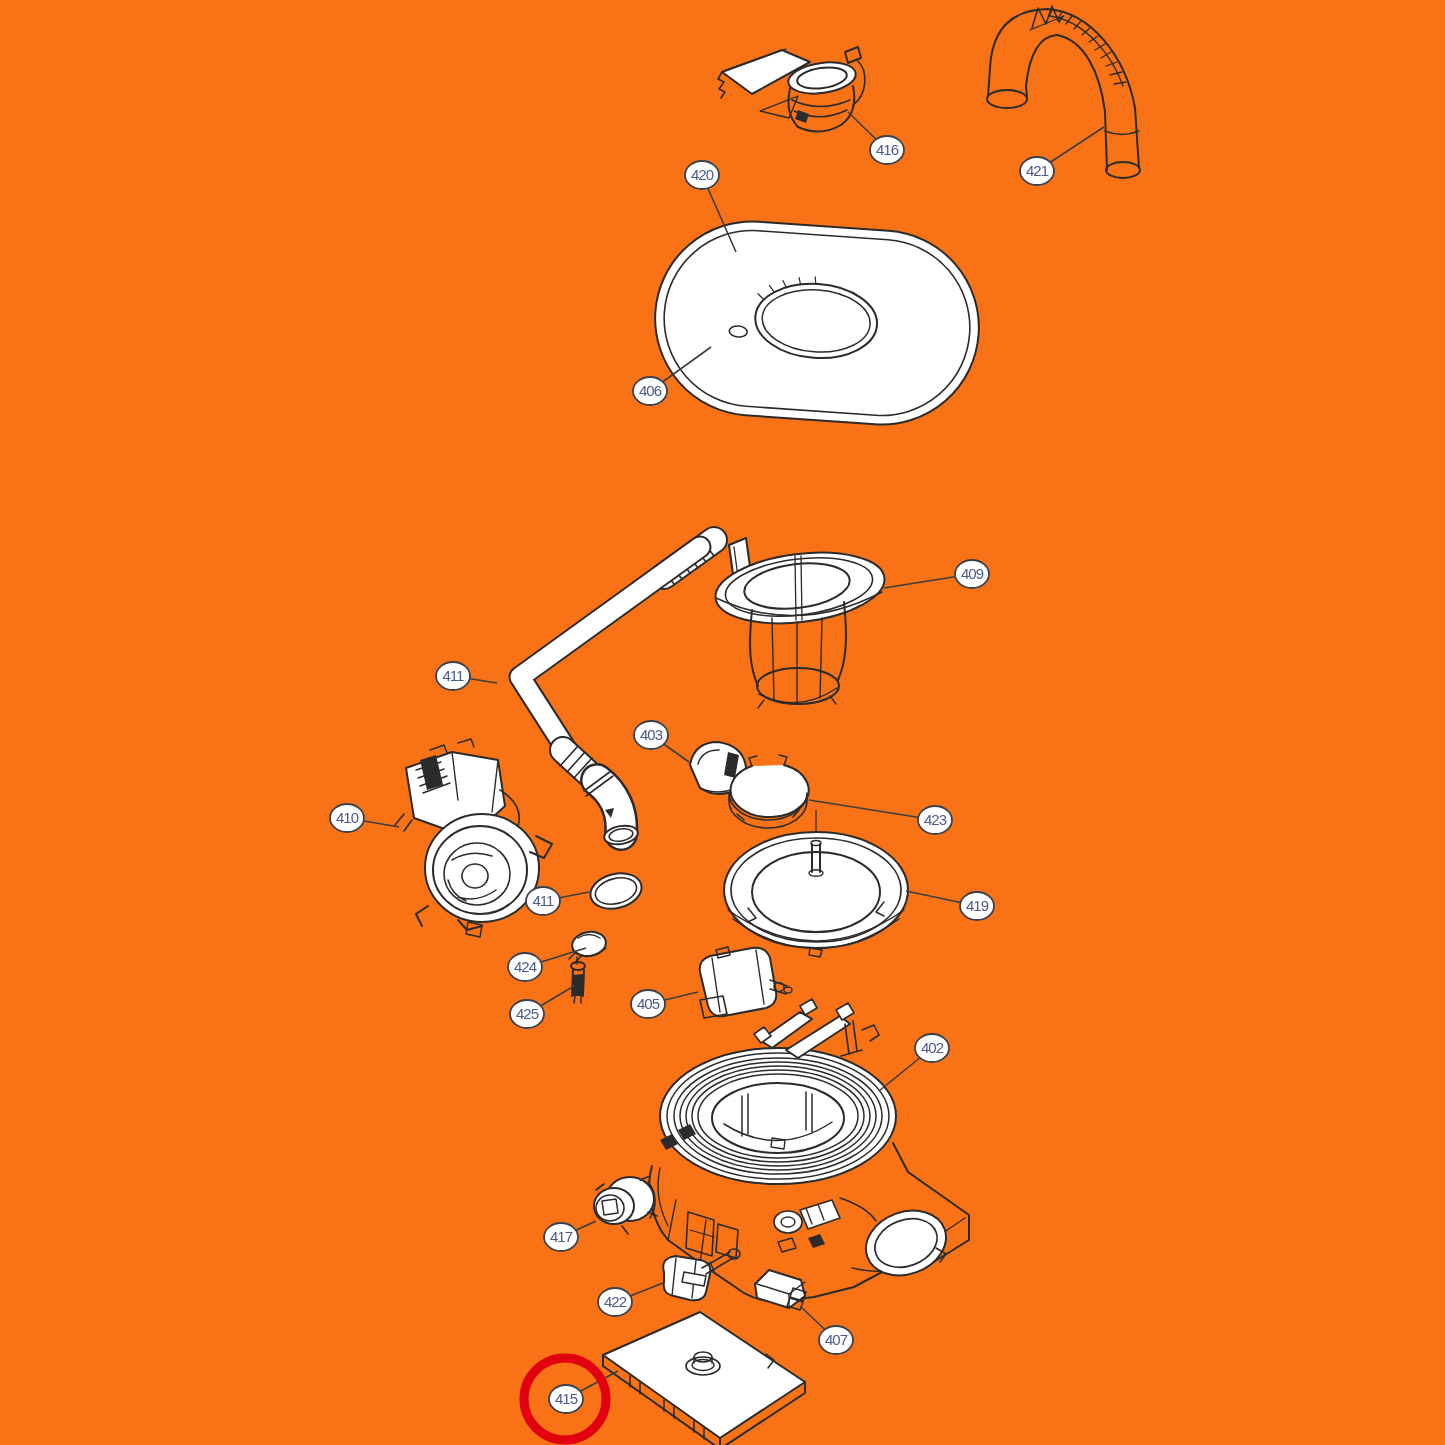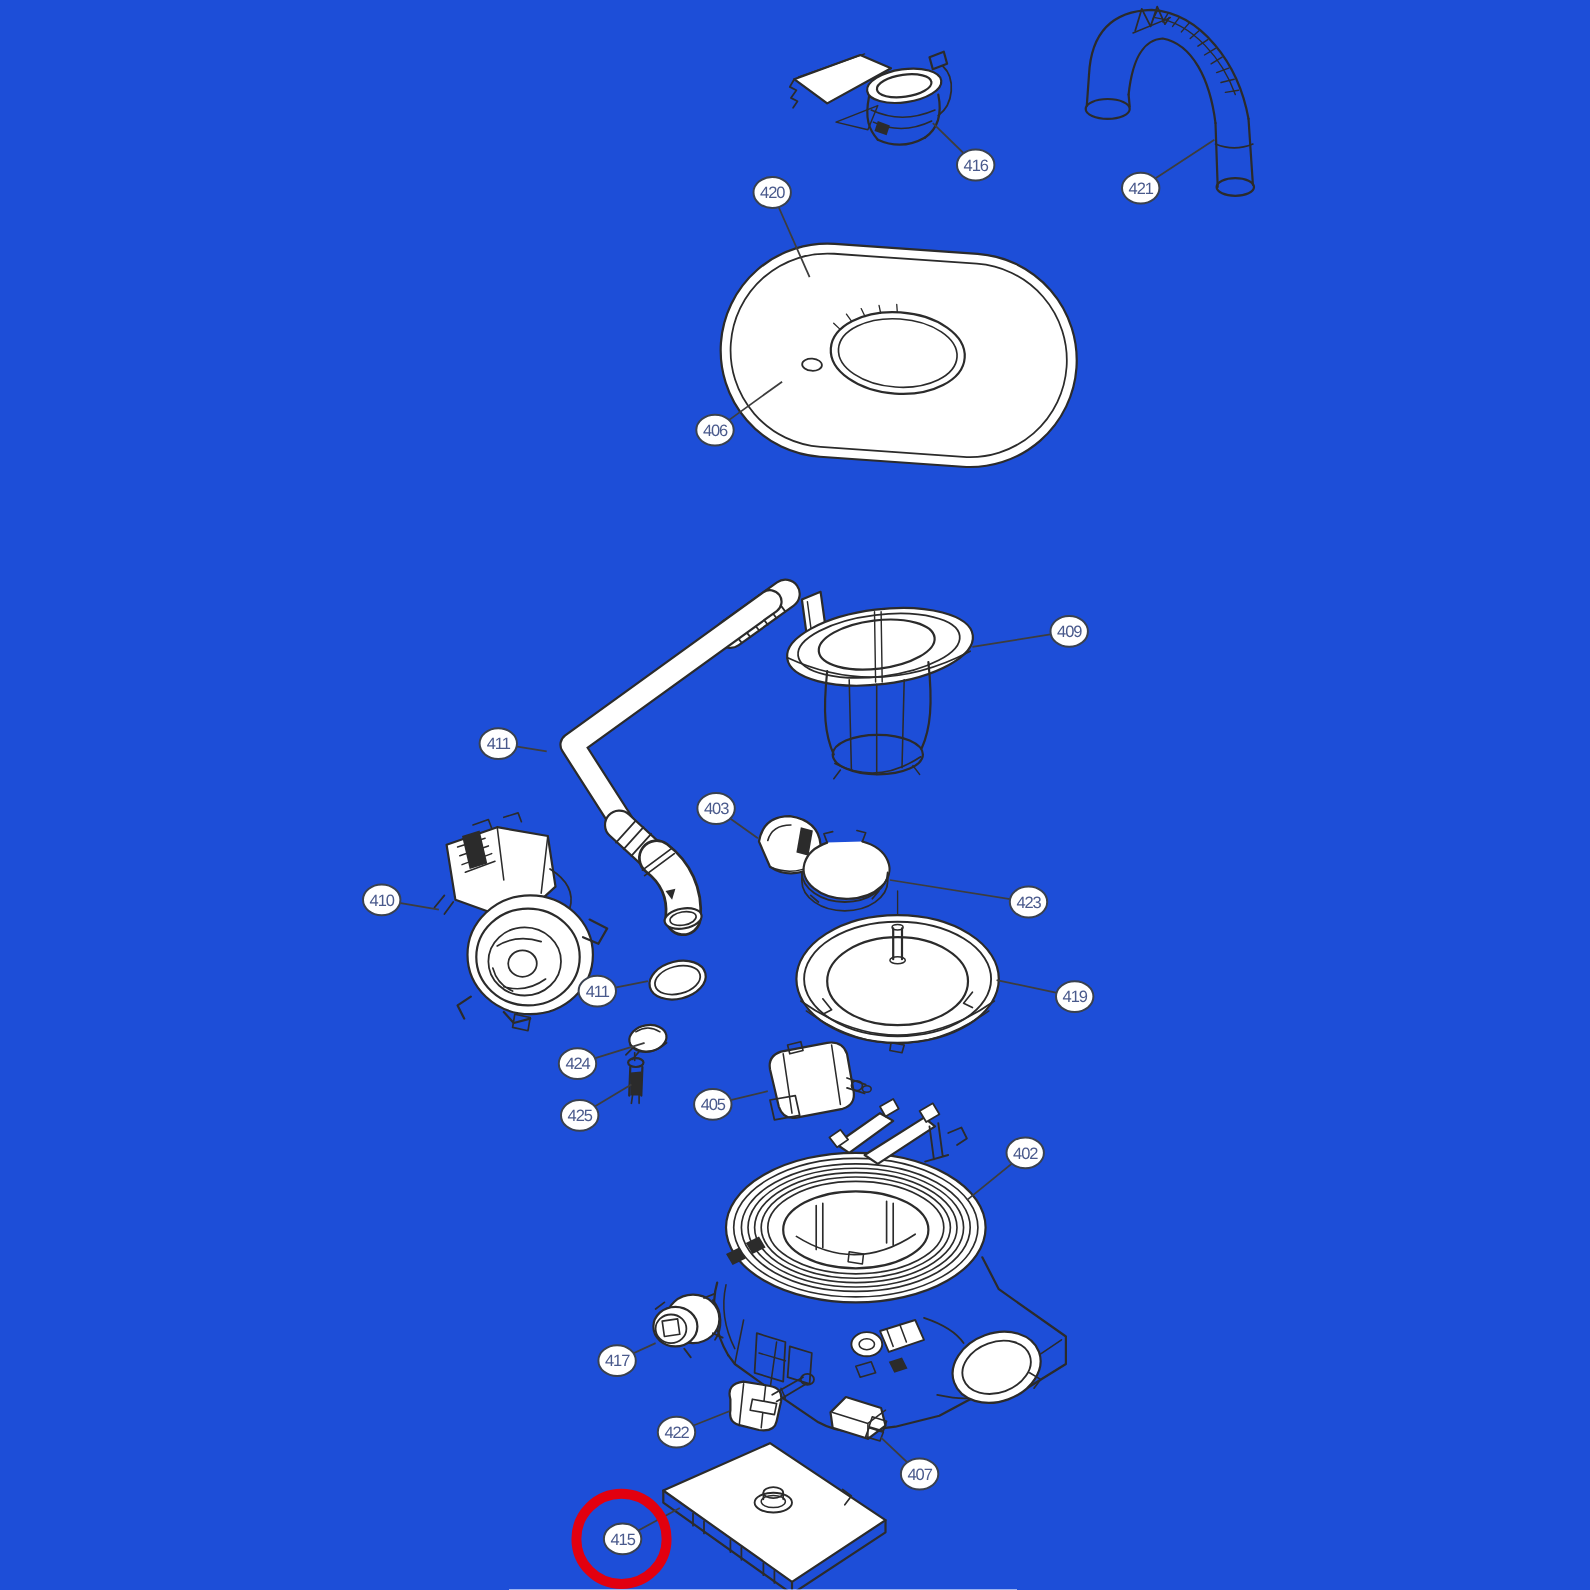--- a/index.html
+++ b/index.html
@@ -1,16 +1,16 @@
 <!DOCTYPE html>
 <html><head>
 <meta charset="utf-8">
 <style>
   html,body{margin:0;padding:0;background:#ffffff;}
-  .stage{width:1445px;height:1445px;position:relative;background:#1d4ed8;overflow:hidden;
+  .stage{width:1445px;height:1445px;position:relative;background:#f97316;overflow:hidden;
          font-family:"Liberation Sans", sans-serif;}
   svg{position:absolute;left:0;top:0;}
   .callout-text{font-family:"Liberation Sans", sans-serif;font-size:15px;letter-spacing:-1px;}
 </style>
 </head>
 <body>
 
 <div class="stage">
 <svg id="diagram-svg" width="1445" height="1445" viewBox="0 0 1445 1445">
 

